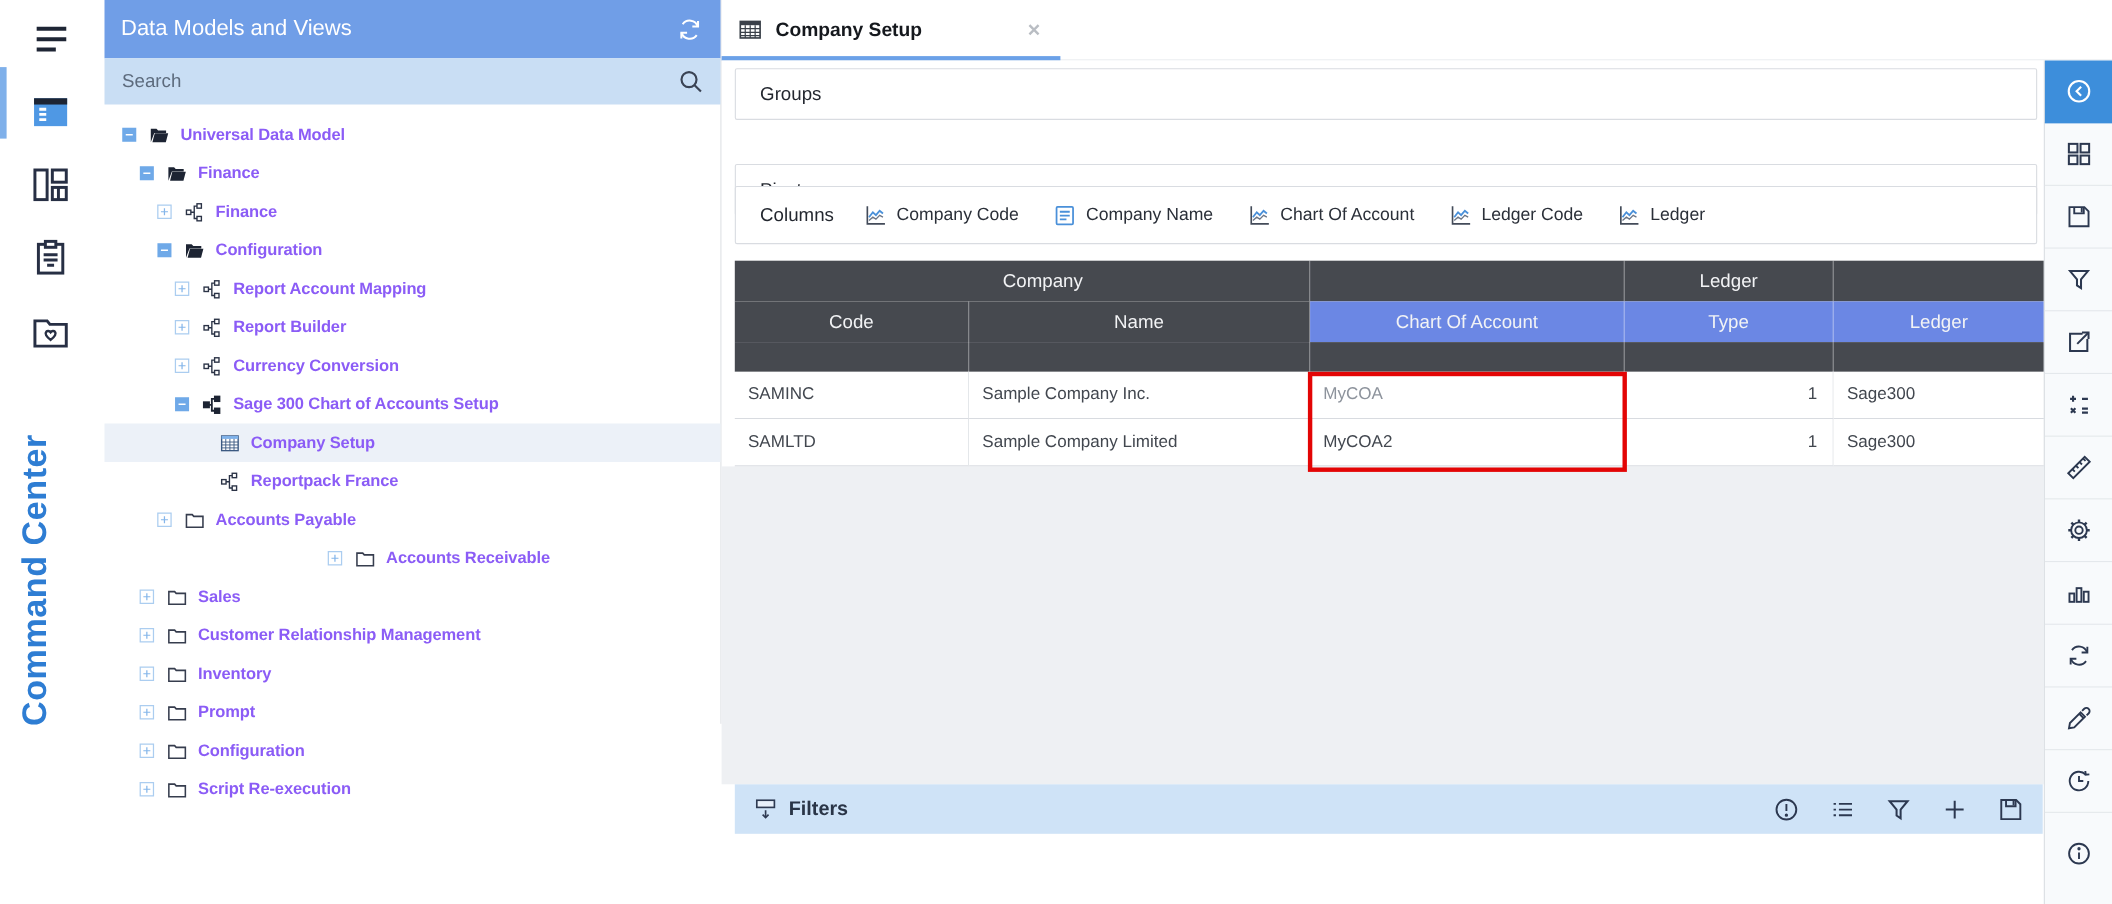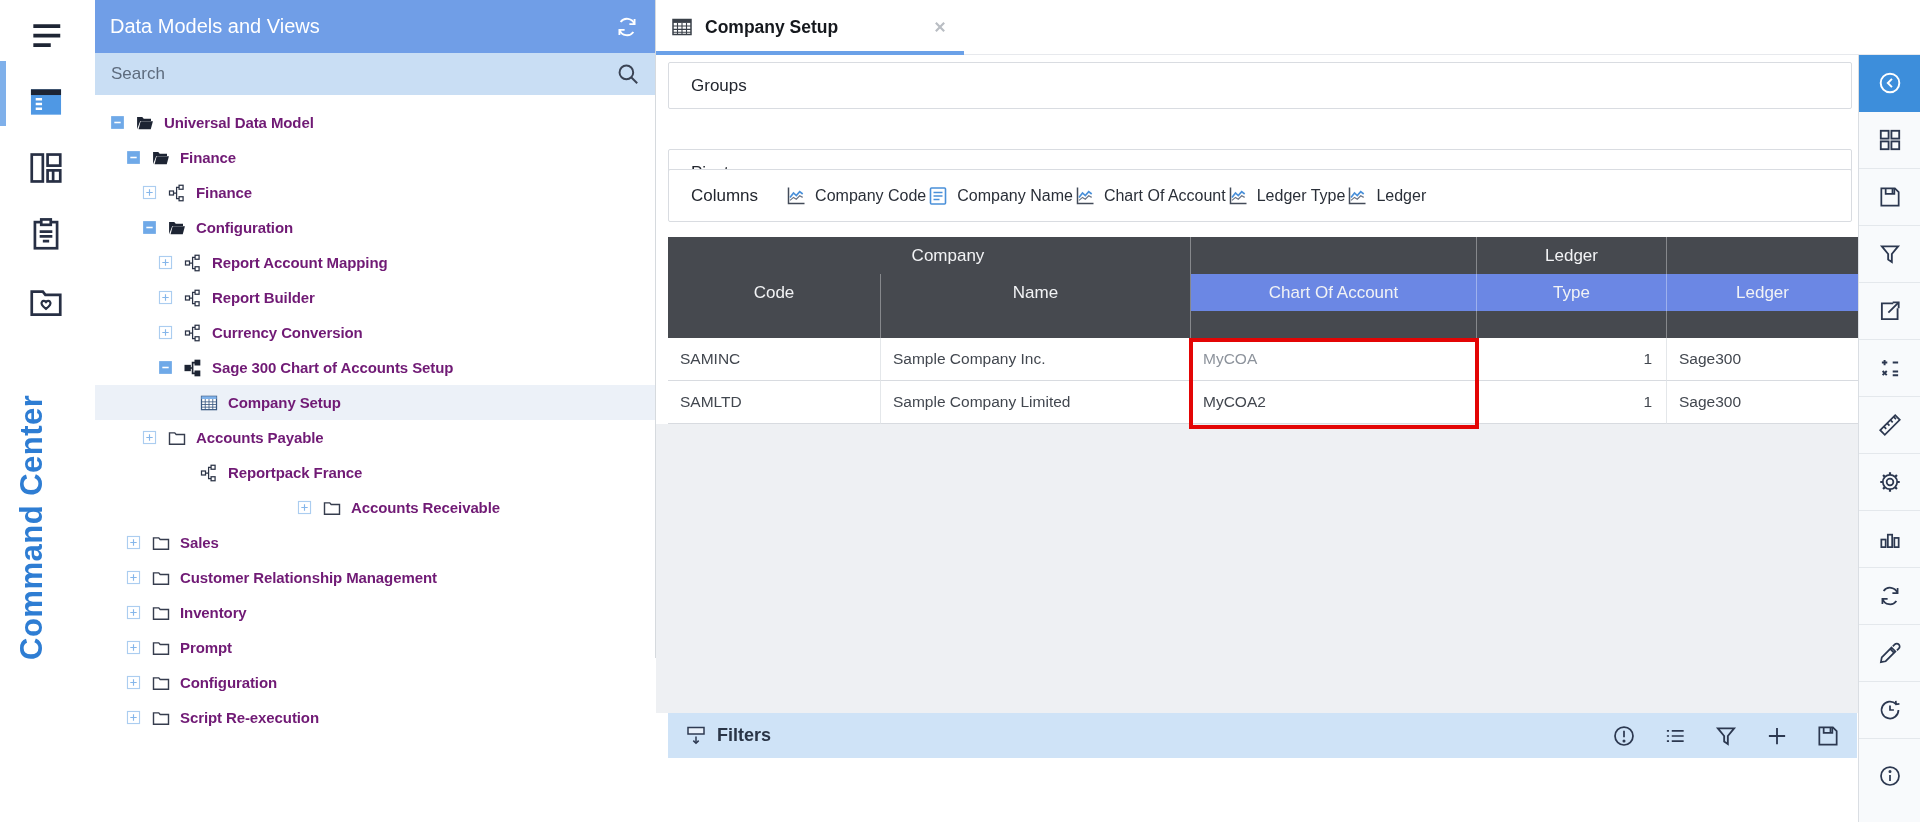--- a/index.html
+++ b/index.html
@@ -21,41 +21,41 @@
   #tree-panel{position:absolute;left:95px;top:0;width:561px;height:658px;background:#fff;
     border-right:1px solid #d6dade;box-sizing:border-box;}
   .panel-header{height:53px;background:#709ee7;display:flex;align-items:center;padding:0 15px;}
   .panel-header .title{flex:1;color:#fff;font-size:20px;}
   .searchbar{height:42px;background:#c9def4;display:flex;align-items:center;padding:0 14px;}
   .searchbar input{flex:1;border:0;background:transparent;font-size:17px;color:#3c4656;outline:none;
     font-family:"Liberation Sans",sans-serif;}
   .searchbar input::placeholder{color:#5d6b7d;opacity:1;}
   #tree{padding-top:10px;}
   .trow{height:35px;display:flex;align-items:center;gap:9px;font-size:15px;font-weight:700;
-    color:#701a75;cursor:pointer;white-space:nowrap;}
+    color:#8b5cf6;cursor:pointer;white-space:nowrap;}
   .trow.sel{background:#ecf1f8;}
   .tlabel{letter-spacing:-.1px;}
 
   
   #tabstrip{position:absolute;left:656px;top:0;right:0;height:55px;background:#fff;
     border-bottom:1px solid #e7e9ed;box-sizing:border-box;}
   #tab{position:absolute;left:0;top:0;width:308px;height:54px;display:flex;align-items:center;
     padding:0 14px;box-sizing:border-box;cursor:pointer;}
   #tab .tab-label{flex:1;margin-left:11px;font-size:17.5px;font-weight:700;color:#15181d;}
   #tab-underline{position:absolute;left:0;top:51px;width:308px;height:4px;background:#6ba1e8;}
 
   
   #main{position:absolute;left:656px;top:55px;width:1202px;height:767px;background:#fff;}
   .bar{position:absolute;left:12px;width:1184px;background:#fff;border:1px solid #d9dce1;
     border-radius:2px;box-sizing:border-box;display:flex;align-items:center;}
   #groups-bar{top:7px;height:47px;}
   #pivots-bar{top:61px;height:47px;margin-top:33px;}
   #columns-bar{top:114px;height:53px;}
   .bar-label{padding-left:22px;font-size:17px;color:#23272f;}
-  #column-chips{display:flex;align-items:flex-start;margin-left:26px;}
+  #column-chips{display:flex;align-items:flex-start;gap:30px;margin-left:26px;}
   .chip{display:inline-flex;align-items:center;gap:7px;cursor:pointer;}
   .chip-label{font-size:16px;color:#2a2f38;}
 
   
   #grid{position:absolute;left:12px;top:182px;width:1191px;}
   .grow{display:grid;grid-template-columns:213px 310px 286px 190px 192px;}
   .hcell{background:#46494f;color:#f2f3f5;font-size:17px;display:flex;align-items:center;
     justify-content:center;border-right:1px solid rgba(255,255,255,.35);box-sizing:border-box;cursor:pointer;}
   .hband{height:37px}.hname{height:37px}.hempty{height:27px}
   .hcell.blue{background:#6b87e4;}
@@ -308,47 +308,47 @@
           <span class="i17"></span>
           <span class="ic i20">
             <svg viewBox="0 0 24 24">
               <rect x="3" y="4" width="18" height="16" fill="#fff" stroke="#3c5a82" stroke-width="1.5"></rect>
               <rect x="3" y="4" width="18" height="3.2" fill="#7fb2ea"></rect>
               <path d="M3 10.6h18M3 13.8h18M3 17h18M7.5 7.2V20M12 7.2V20M16.5 7.2V20" stroke="#3c5a82" stroke-width="1" fill="none"></path>
             </svg>
           </span>
           <span class="tlabel">Company Setup</span>
         </div>
-        <div class="trow" style="padding-left: 46px;">
-          <span class="ic i17">
-            <svg viewBox="0 0 24 24">
-              <rect x="3.5" y="3.5" width="17" height="17" fill="#fff" stroke="#abcdf0" stroke-width="1.6"></rect>
-              <path d="M12 7.5v9M7.5 12h9" stroke="#85b6ea" stroke-width="1.6" fill="none"></path>
-            </svg>
-          </span>
-          <span class="ic i20">
-            <svg viewBox="0 0 24 24">
-              <path d="M3 19.5V5.8h6.3l1.7 1.9H21v11.8Z" stroke="#363d4e" stroke-width="1.7" fill="none"></path>
-            </svg>
-          </span>
-          <span class="tlabel">Accounts Payable</span>
-        </div>
         <div class="trow" style="padding-left: 78px;">
           <span class="i17"></span>
           <span class="ic i20">
             <svg viewBox="0 0 24 24">
               <g stroke="#2b3346" stroke-width="1.5" fill="none">
                 <path d="M7.8 12h3.7M11.5 12V5.2h3M11.5 12v6.8h3"></path>
                 <rect x="3" y="9.6" width="4.8" height="4.8" fill="#fff"></rect>
                 <rect x="14.5" y="2.7" width="4.8" height="4.8" fill="#fff"></rect>
                 <rect x="14.5" y="16.5" width="4.8" height="4.8" fill="#fff"></rect>
               </g>
             </svg>
           </span>
           <span class="tlabel">Reportpack France</span>
+        </div>
+        <div class="trow" style="padding-left: 46px;">
+          <span class="ic i17">
+            <svg viewBox="0 0 24 24">
+              <rect x="3.5" y="3.5" width="17" height="17" fill="#fff" stroke="#abcdf0" stroke-width="1.6"></rect>
+              <path d="M12 7.5v9M7.5 12h9" stroke="#85b6ea" stroke-width="1.6" fill="none"></path>
+            </svg>
+          </span>
+          <span class="ic i20">
+            <svg viewBox="0 0 24 24">
+              <path d="M3 19.5V5.8h6.3l1.7 1.9H21v11.8Z" stroke="#363d4e" stroke-width="1.7" fill="none"></path>
+            </svg>
+          </span>
+          <span class="tlabel">Accounts Payable</span>
         </div>
         <div class="trow" style="padding-left: 46px; justify-content: center;">
           <span class="ic i17">
             <svg viewBox="0 0 24 24">
               <rect x="3.5" y="3.5" width="17" height="17" fill="#fff" stroke="#abcdf0" stroke-width="1.6"></rect>
               <path d="M12 7.5v9M7.5 12h9" stroke="#85b6ea" stroke-width="1.6" fill="none"></path>
             </svg>
           </span>
           <span class="ic i20">
             <svg viewBox="0 0 24 24">
@@ -513,21 +513,21 @@
           <span class="chip">
             <span class="ic i24">
               <svg viewBox="0 0 24 24">
                 <g fill="none">
                   <path d="M4.5 3.5v16H20.5" stroke="#434b59" stroke-width="1.5"></path>
                   <path d="M6 13.5 9.5 9l2.8 2.6 3.4-4 3 2.4" stroke="#4a90d9" stroke-width="1.7"></path>
                   <path d="M6 16.4l3.5-3 2.8 1.8 3.4-3.4 3 1.6" stroke="#6d7686" stroke-width="1.2"></path>
                 </g>
               </svg>
             </span>
-            <span class="chip-label">Ledger Type</span>
+            <span class="chip-label">Ledger Code</span>
           </span>
           <span class="chip">
             <span class="ic i24">
               <svg viewBox="0 0 24 24">
                 <g fill="none">
                   <path d="M4.5 3.5v16H20.5" stroke="#434b59" stroke-width="1.5"></path>
                   <path d="M6 13.5 9.5 9l2.8 2.6 3.4-4 3 2.4" stroke="#4a90d9" stroke-width="1.7"></path>
                   <path d="M6 16.4l3.5-3 2.8 1.8 3.4-3.4 3 1.6" stroke="#6d7686" stroke-width="1.2"></path>
                 </g>
               </svg>

